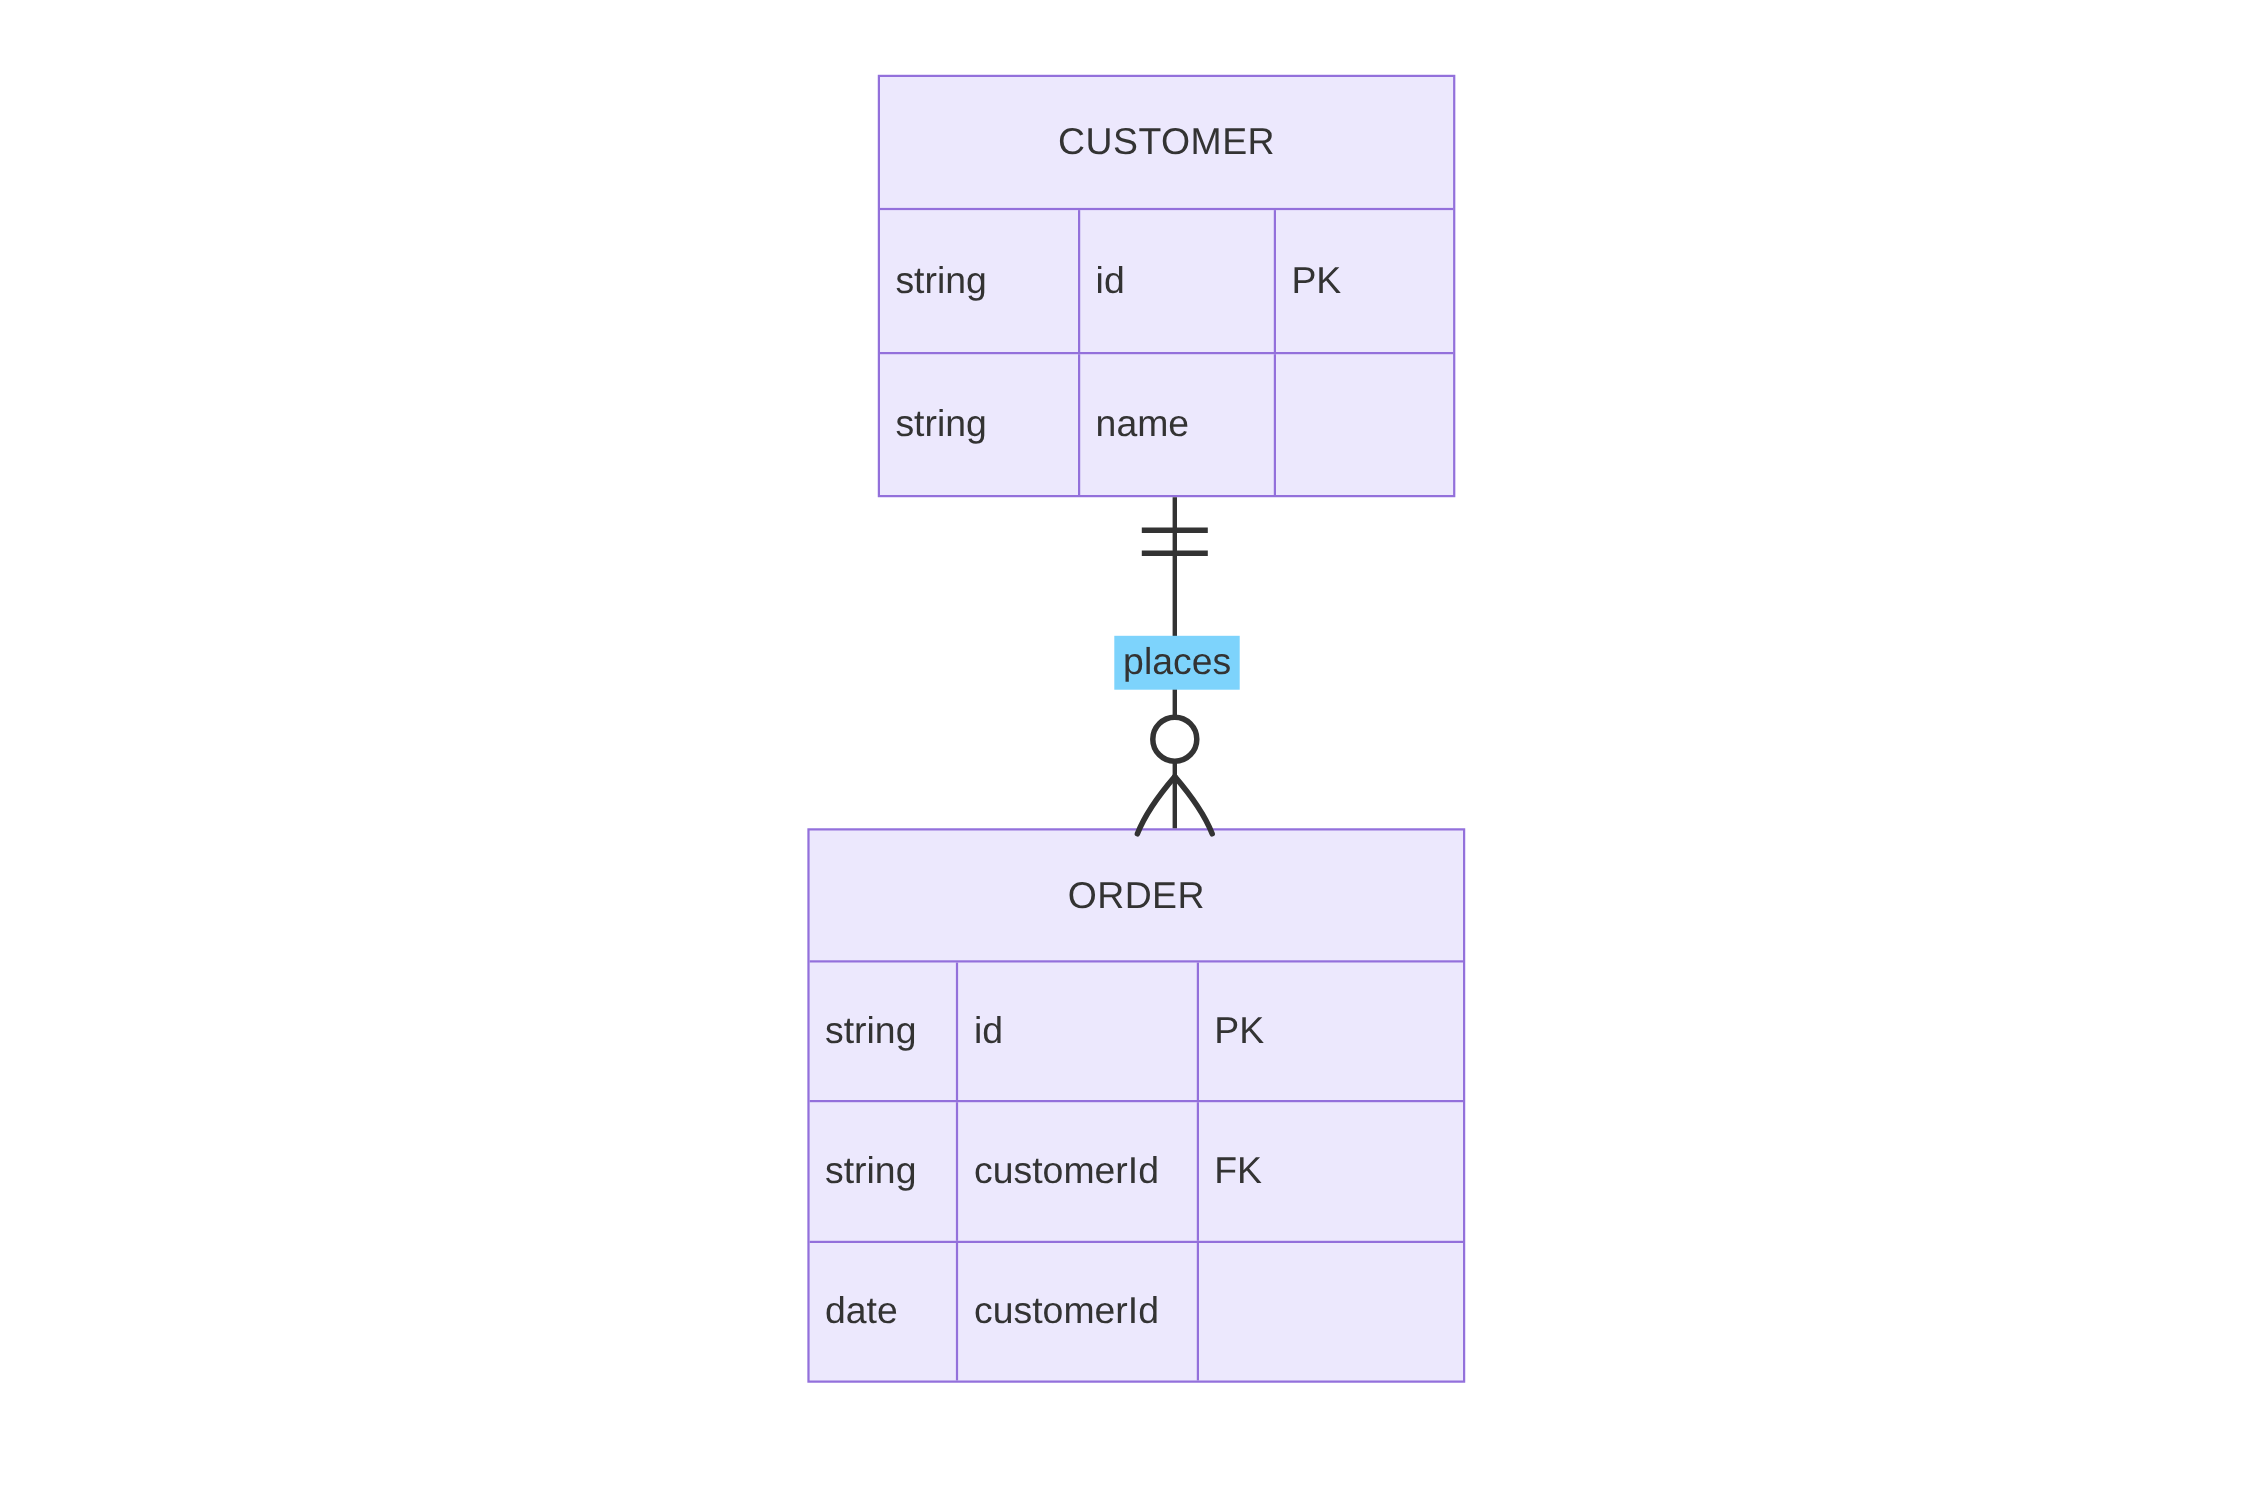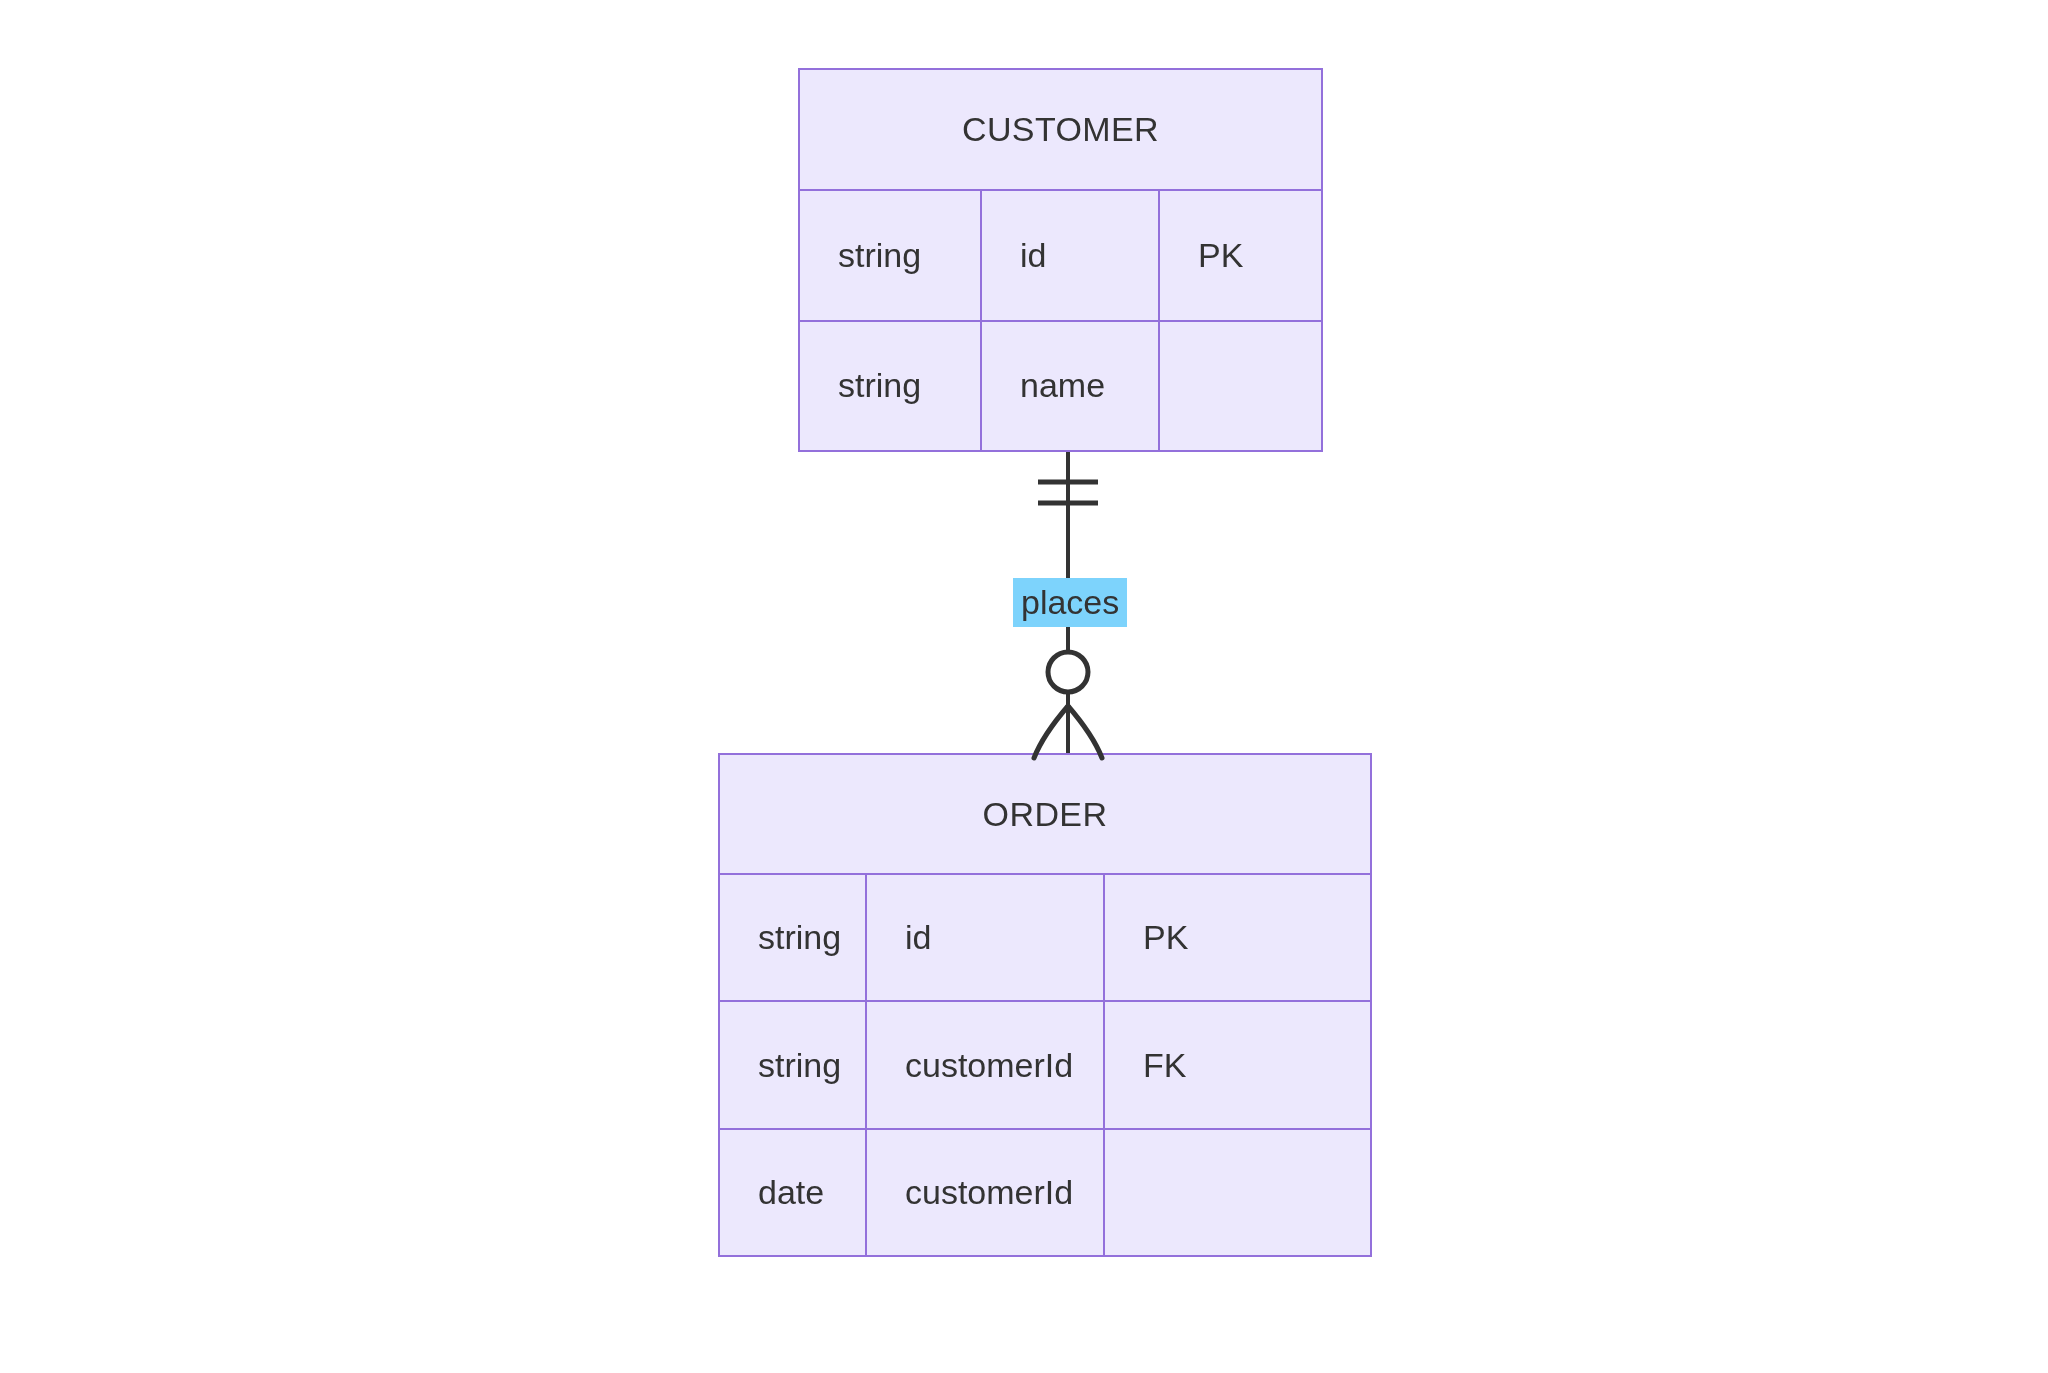--- a/index.html
+++ b/index.html
@@ -49,21 +49,21 @@
     flex: 1 1 auto;
     border-bottom: 2px solid #9370DB;
   }
   .attr-row:last-child {
     border-bottom: none;
   }
   .cell {
     box-sizing: border-box;
     display: flex;
     align-items: center;
-    padding-left: 38px;
+    padding-left: 14px;
     color: #333333;
     font-size: 34px;
     font-weight: 400;
     white-space: nowrap;
     border-right: 2px solid #9370DB;
   }
   .cell:last-child {
     border-right: none;
     border-radius: 10px;
   }
@@ -112,21 +112,21 @@
       <div class="cell c-key">PK</div>
     </div>
 
     <div class="attr-row">
       <div class="cell c-type">string</div>
       <div class="cell c-name">name</div>
       <div class="cell c-key"></div>
     </div>
   </div>
 
-  <div class="entity" id="entity-order" style="left:718px; top:753px; width:654px; height:504px;justify-content:flex-end;">
+  <div class="entity" id="entity-order" style="left:734px; top:753px; width:598px; height:504px;">
 
     <div class="entity-title" style="height:120px;">ORDER</div>
 
     <div class="attr-row">
       <div class="cell c-type">string</div>
       <div class="cell c-name">id</div>
       <div class="cell c-key">PK</div>
     </div>
 
     <div class="attr-row">

